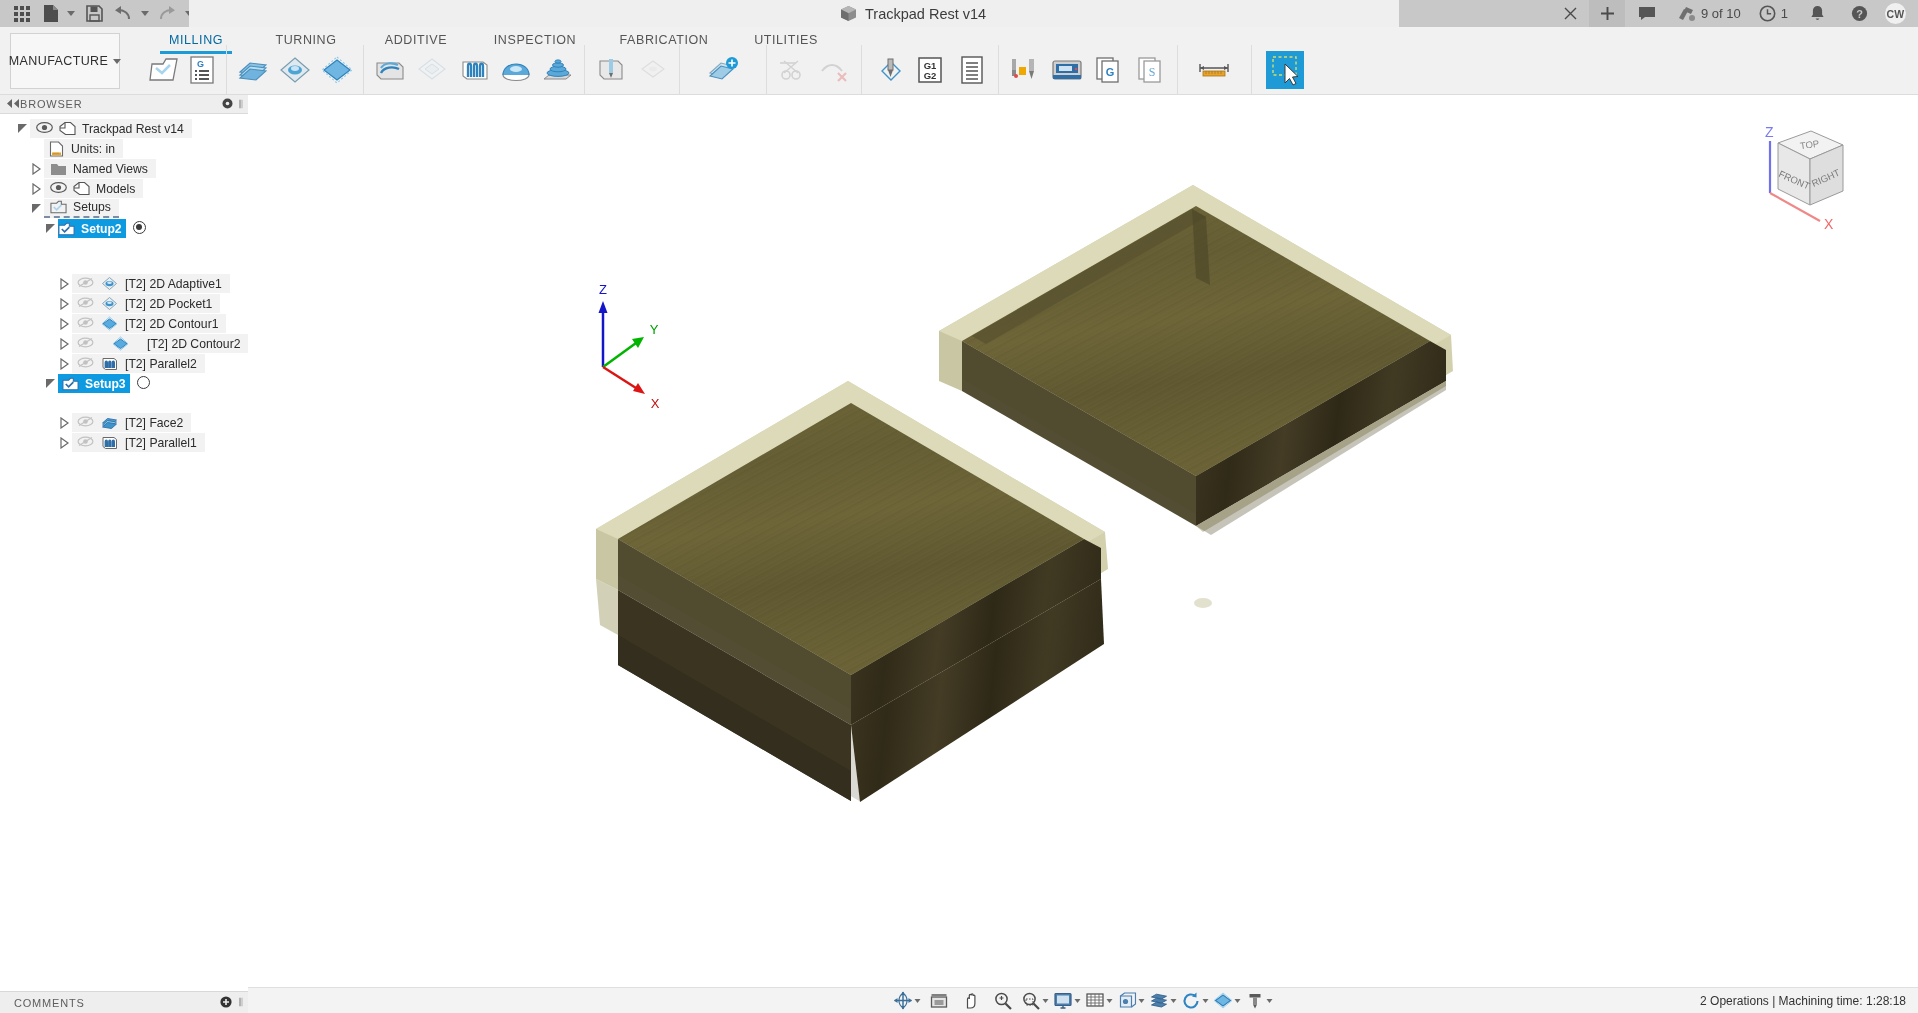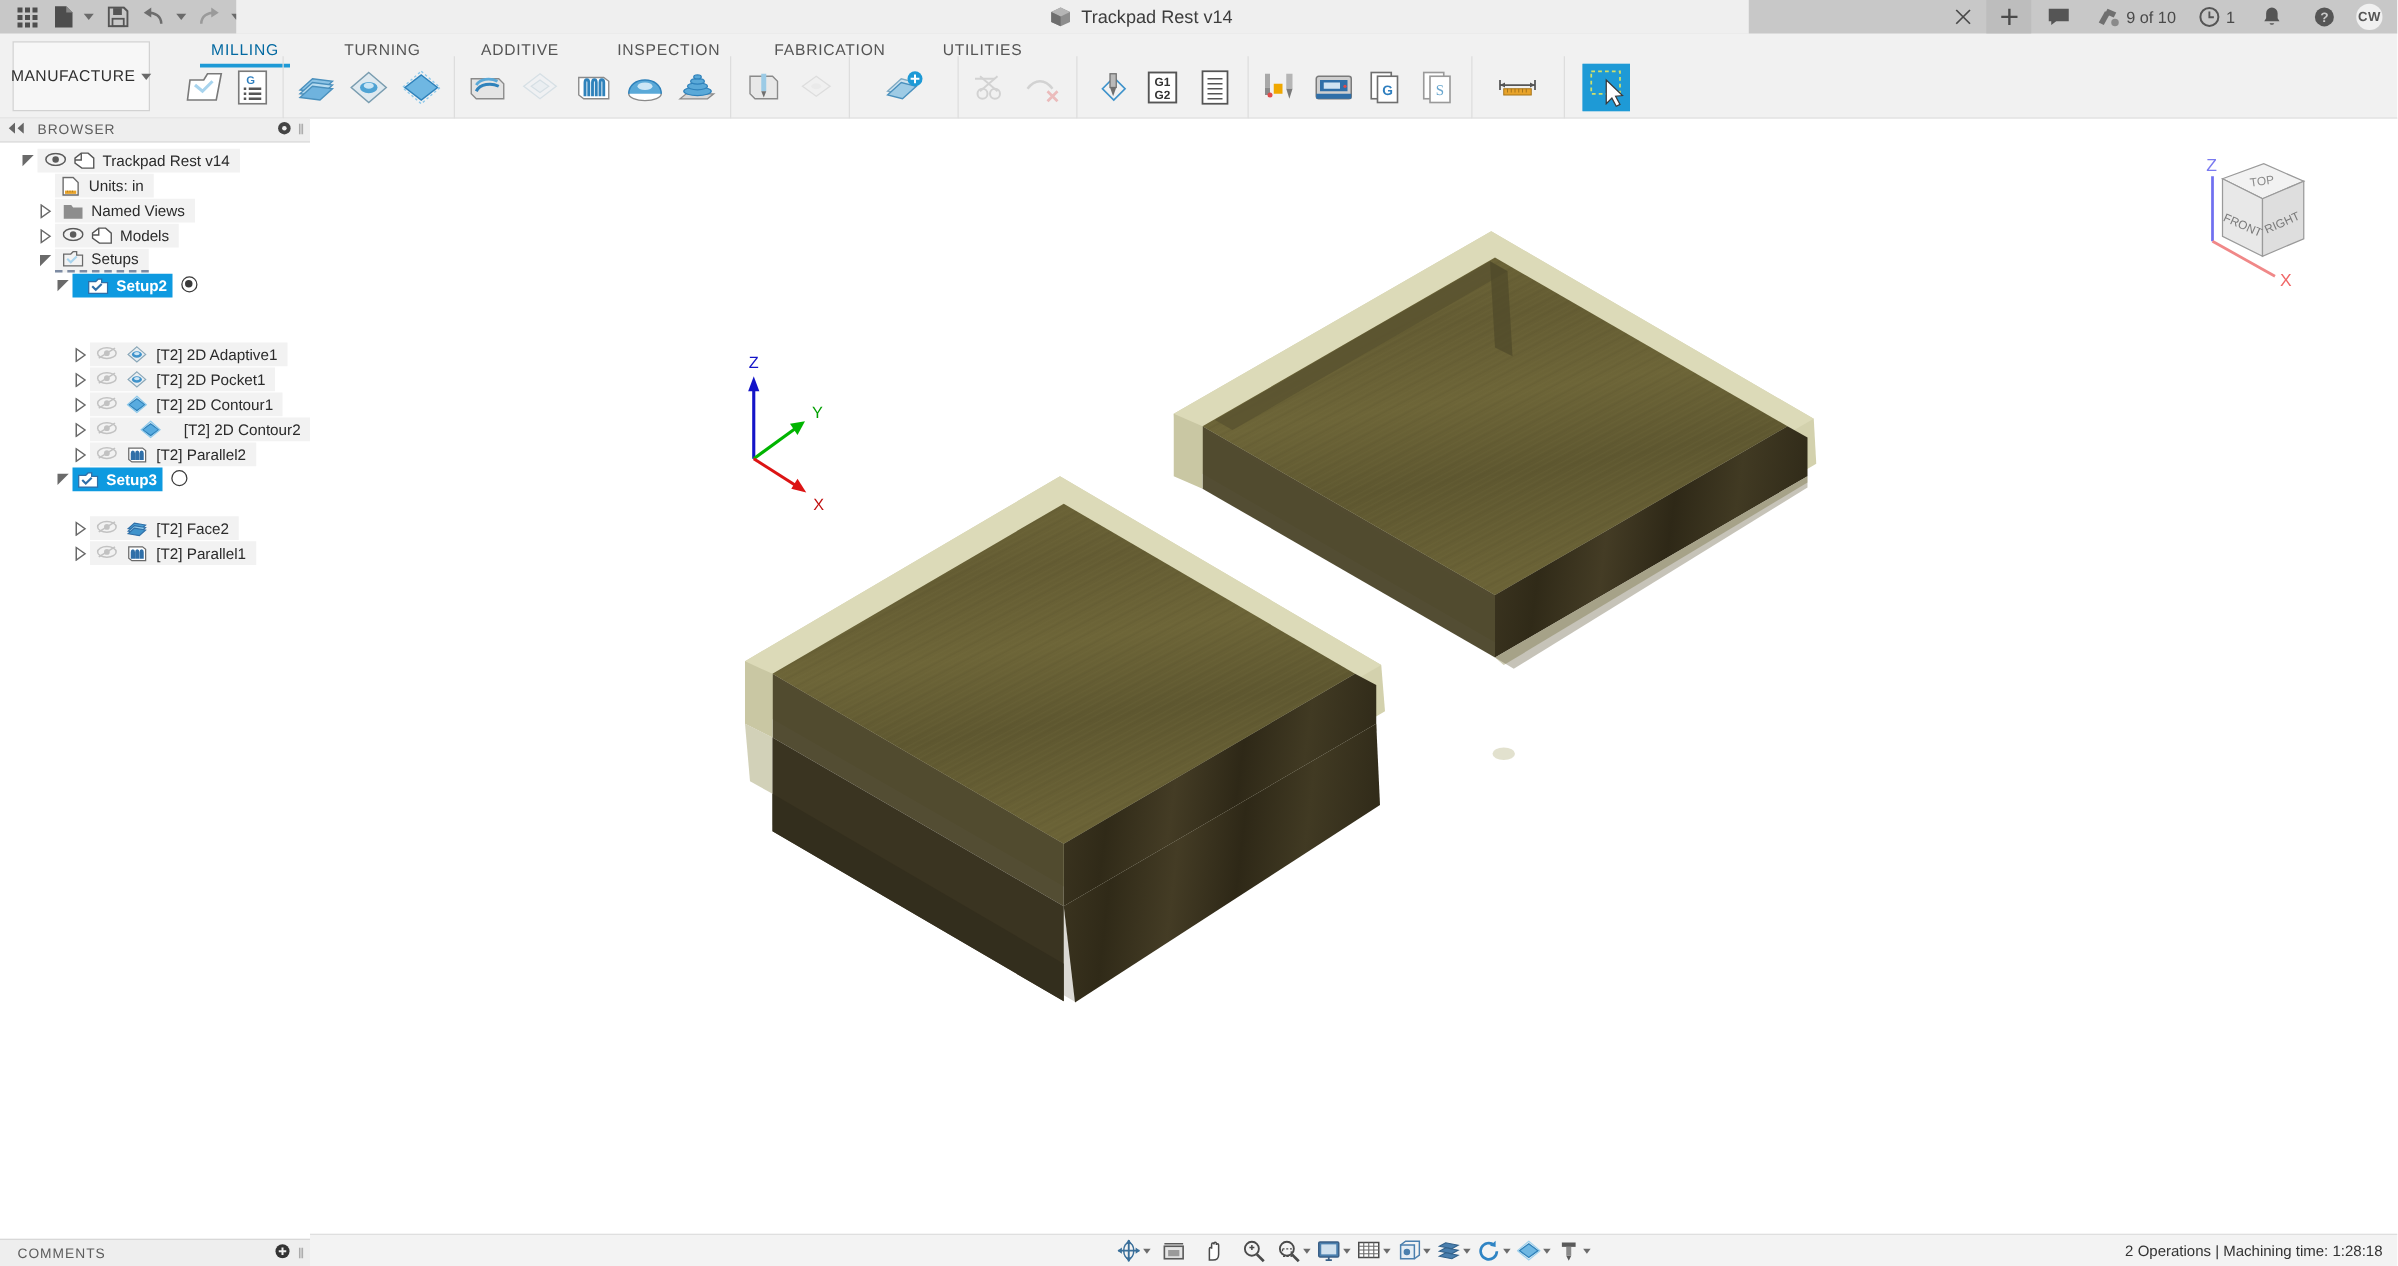--- a/index.html
+++ b/index.html
@@ -74,21 +74,21 @@
   .cmd svg { display:block; }
   .cmd.sel { background:#1e9ad6; width:38px;height:38px; }
 
   
   .browser {
     position: absolute; left: 0; top: 95px; width: 248px; height: 706px;
     background: #ffffff;
   }
   .browser-hd {
     height: 19px; background: #eeeeee; border-bottom: 1px solid #dadada;
-    display: flex; align-items: center; padding-left: 6px; gap: 10px;
+    display: flex; align-items: center; padding-left: 6px; 
     font-size: 11px; color: #5d5d5d; letter-spacing: .8px; text-align: right;
   }
   .browser-hd .dots { margin-left: auto; display:flex; align-items:center; gap:5px; padding-right:4px; }
   .tree { padding-top: 5px; font-size: 12.2px; color: #2b2b2b; }
   .node { display: flex; align-items: center; height: 19px; margin-bottom: 1px; }
   .node .row-bg { display:flex; align-items:center; height:19px; background:#f2f2f2; padding-right:8px; gap:6px; }
   .node .row-bg.sel { background:#0e9ae0; color:#fff; }
   .arrow { width: 16px; height: 19px; display:flex; align-items:center; justify-content:center; flex:0 0 16px; }
   .ico { width: 17px; height: 17px; display:flex;align-items:center;justify-content:center; flex:0 0 17px;}
   .eye { width: 17px; height: 13px; flex:0 0 17px;}
@@ -652,21 +652,21 @@
           <span class="lbl">Setups</span>
         </div>
       </div>
 
       <div class="node" style="padding-left:42px;">
         <span class="arrow">
           <svg width="11" height="11" viewBox="0 0 11 11">
               <path d="M1 1h9L1 10z" fill="#6a6a6a"></path>
             </svg>
         </span>
-        <div class="row-bg sel" style="padding-left:12px;padding-right:4px;text-align:center;">
+        <div class="row-bg sel" style="padding-left:0;padding-right:4px;text-align:center;">
           <span class="ico">
             <svg width="18" height="14" viewBox="0 0 18 14">
                 <path d="M1 3h6l2-2h3v3h5v9H1z" fill="#fff" stroke="#2f6fa8" stroke-width="1.1"></path>
                 <path d="M4 7l3 3 5-5" fill="none" stroke="#2f6fa8" stroke-width="1.8"></path>
               </svg>
           </span>
           <span class="lbl" style="font-weight:600;">Setup2</span>
         </div>
         <span style="margin-left:7px;"><span class="circ filled"></span></span>
       </div>

